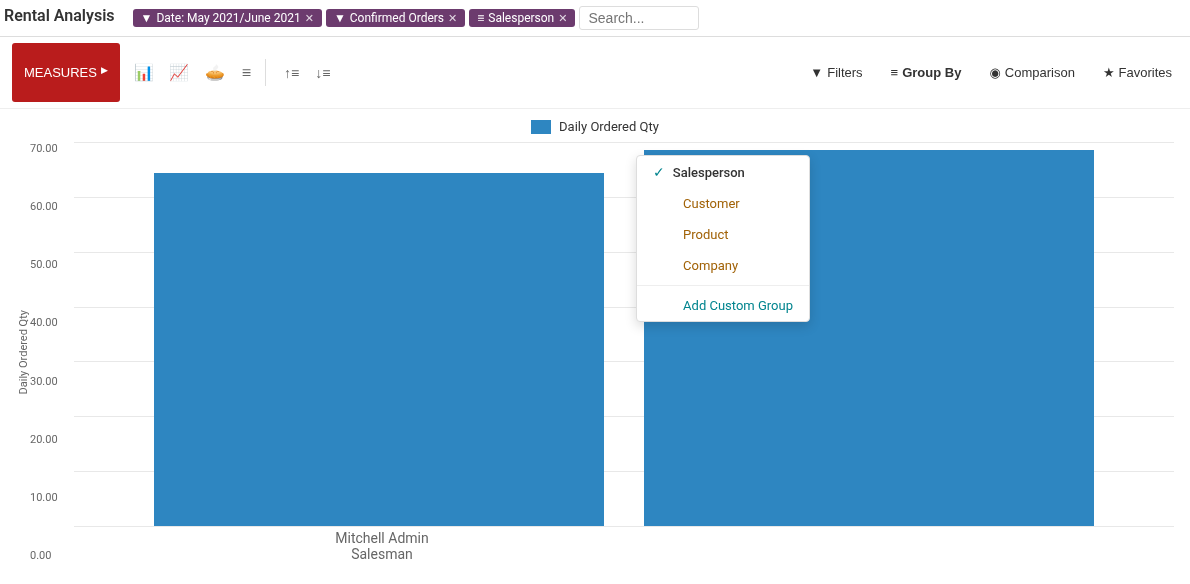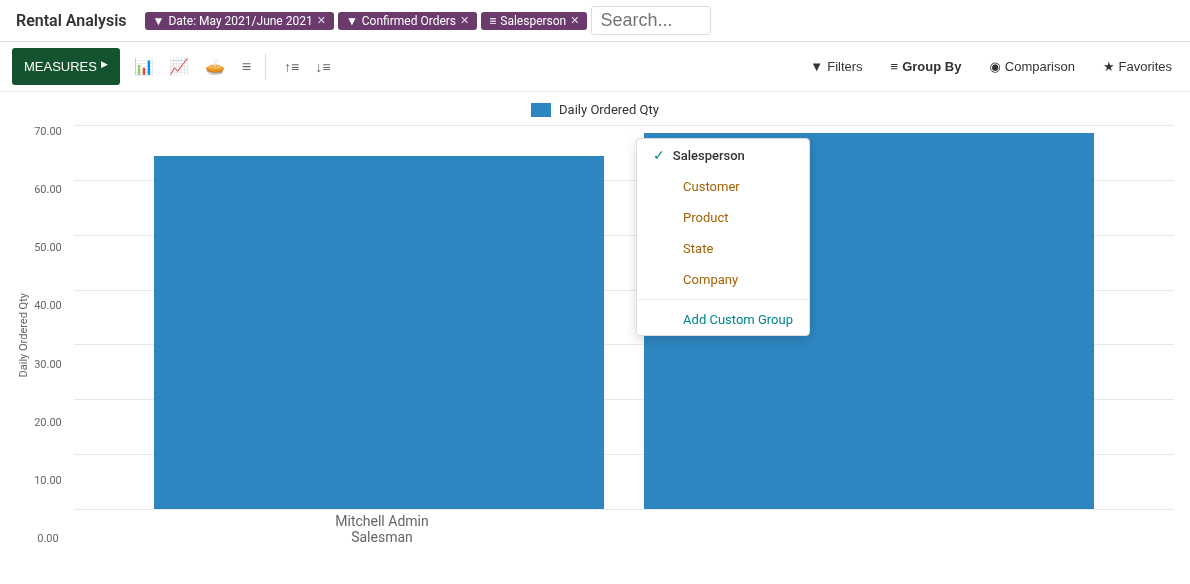--- a/index.html
+++ b/index.html
@@ -1,21 +1,21 @@
 <!DOCTYPE html>
 <html><head>
   <meta charset="utf-8">
   <style>
     * { box-sizing: border-box; margin: 0; padding: 0; }
     body { font-family: -apple-system, BlinkMacSystemFont, 'Segoe UI', Roboto, sans-serif; font-size: 13px; background: #fff; color: #333; }
 
     .header-bar {
       display: flex;
-      align-items: center;
-      padding: 6px 16px;
+      align-items: flex-start;
+      padding: 6px 4px;
       border-bottom: 1px solid #ddd;
       gap: 8px;
     }
     .page-title {
       font-size: 16px;
       font-weight: 600;
       color: #333;
       flex: 0 0 auto;
       margin-right: 10px;
     }
@@ -47,37 +47,37 @@
     }
     .filter-tag .remove-icon {
       cursor: pointer;
       font-size: 11px;
       opacity: 0.8;
     }
     .search-input {
       border: 1px solid #ddd;
       padding: 3px 8px;
       border-radius: 3px;
-      font-size: 18px;
+      font-size: 14px;
       width: 120px;
       outline: none;
     }
 
     .toolbar {
       display: flex;
       align-items: center;
       padding: 6px 12px;
       border-bottom: 1px solid #eee;
       gap: 8px;
     }
     .measures-btn {
-      background: #14532d;
+      background: #b91c1c;
       color: white;
       border: none;
-      padding: 11px 12px;
+      padding: 22px 12px;
       border-radius: 3px;
       cursor: pointer;
       font-size: 13px;
       font-weight: 500;
       display: flex;
       align-items: flex-start;
       gap: 4px;
     }
     .measures-btn::after {
       content: '▶';
@@ -150,21 +150,21 @@
     }
 
     .chart-area {
       display: flex;
       position: relative;
     }
     .y-axis {
       display: flex;
       flex-direction: column;
       justify-content: space-between;
-      align-items: center;
+      align-items: flex-start;
       padding-right: 8px;
       font-size: 11px;
       color: #666;
       height: 420px;
       width: 44px;
     }
     .chart-plot {
       flex: 1;
       position: relative;
       height: 420px;
@@ -367,24 +367,20 @@
     <div class="dropdown-item">
       <span style="width:22px; display:inline-block;"></span>
       <span>Customer</span>
     </div>
     <div class="dropdown-item">
       <span style="width:22px; display:inline-block;"></span>
       <span>Product</span>
     </div>
     <div class="dropdown-item">
       <span style="width:22px; display:inline-block;"></span>
-      <span>State</span>
-    </div>
-    <div class="dropdown-item">
-      <span style="width:22px; display:inline-block;"></span>
       <span>Company</span>
     </div>
     <div class="dropdown-divider"></div>
     <div class="dropdown-item add-custom">
       <span style="width:22px; display:inline-block;"></span>
       <span>Add Custom Group</span>
     </div>
   </div>
 
 </div>

